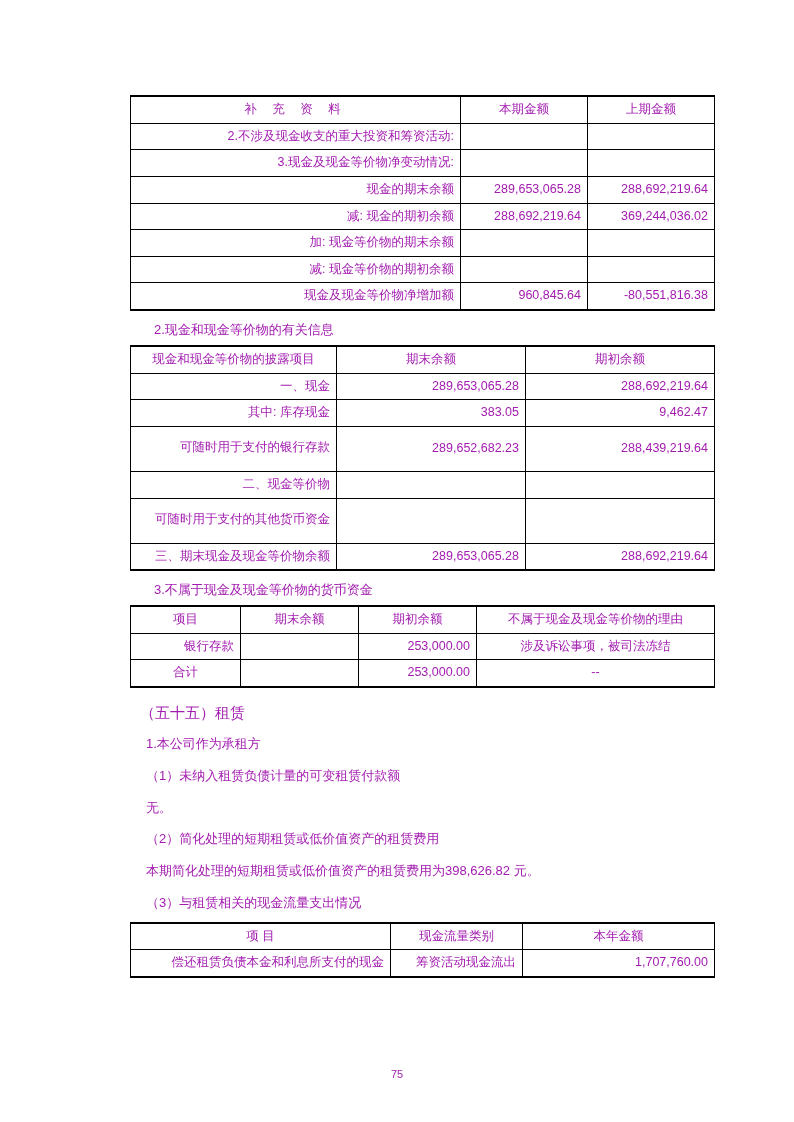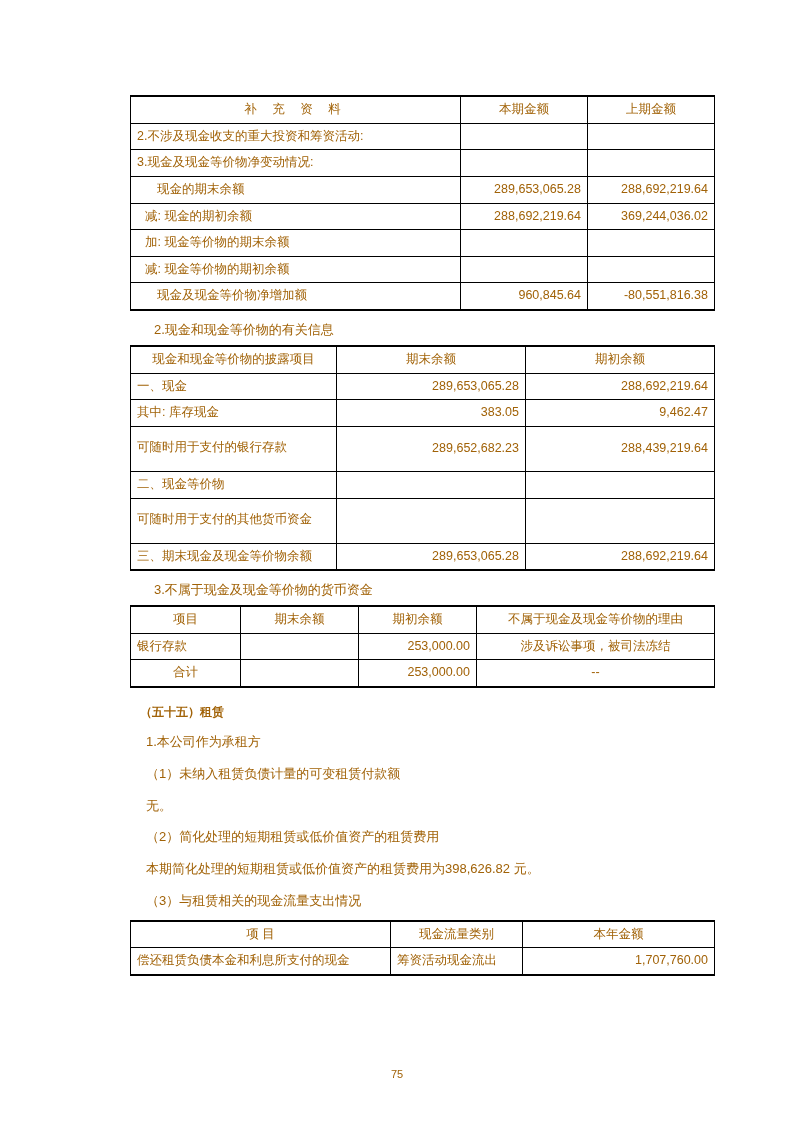--- a/index.html
+++ b/index.html
@@ -8,21 +8,21 @@
     background: #b0b0b0;
   }
   .page {
     width: 794px;
     height: 1122px;
     background: #ffffff;
     position: relative;
     margin: 0 auto;
     box-sizing: border-box;
     font-family: "Liberation Sans", "DejaVu Sans", sans-serif;
-    color: #a16207;
+    color: #a21caf;
     overflow: hidden;
   }
   .content {
     position: absolute;
     left: 130px;
     top: 95px;
     width: 584px;
   }
   table {
     border-collapse: collapse;
@@ -38,33 +38,33 @@
     vertical-align: middle;
   }
   .thick-top {
     border-top: 2.5px solid #000 !important;
   }
   .thick-bottom {
     border-bottom: 2.5px solid #000 !important;
   }
   .c { text-align: center; }
   .r { text-align: right; }
-  .l { text-align: left; }
+  .l { text-align: right; }
   .spaced {
     letter-spacing: 6px;
   }
   .para {
     font-size: 13px;
     line-height: 1.6;
     margin: 11px 0 0 0;
     padding-left: 16px;
   }
   .heading {
-    font-size: 12px;
-    font-weight: bold;
+    font-size: 15px;
+    font-weight: normal;
     margin: 16px 0 4px 0;
     padding-left: 10px;
   }
   .caption {
     font-size: 13px;
     margin: 10px 0 6px 0;
     padding-left: 24px;
   }
   .gap-sm { height: 8px; }
   .pagenum {

